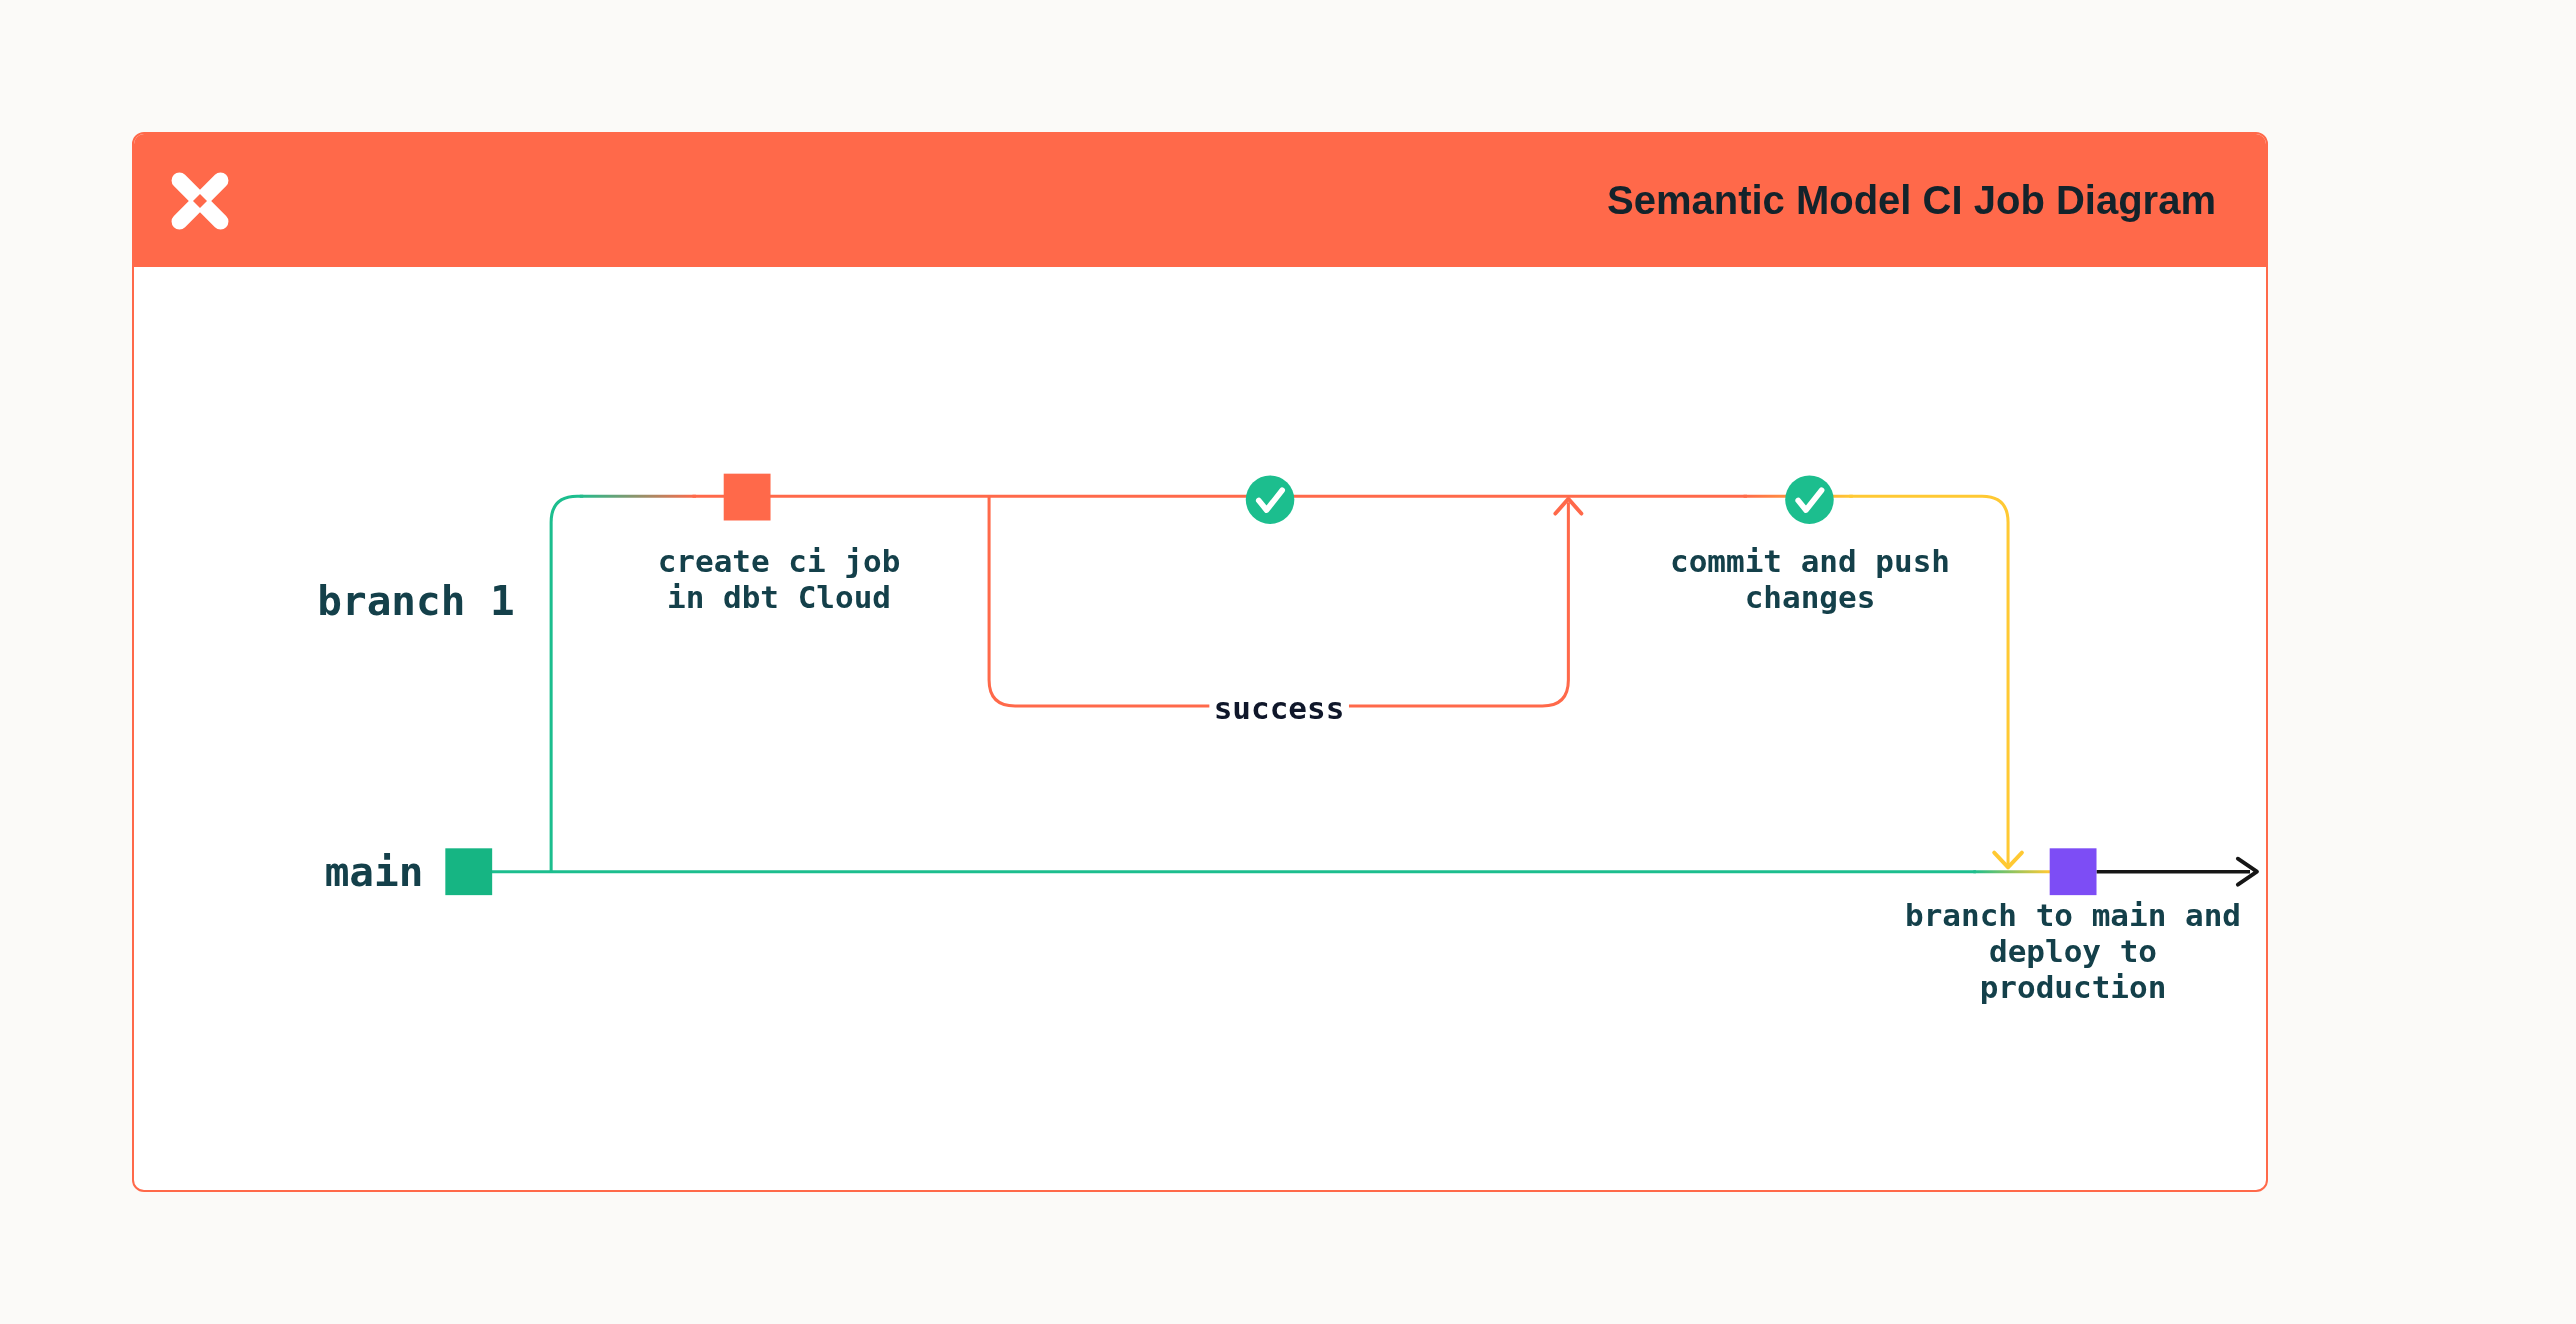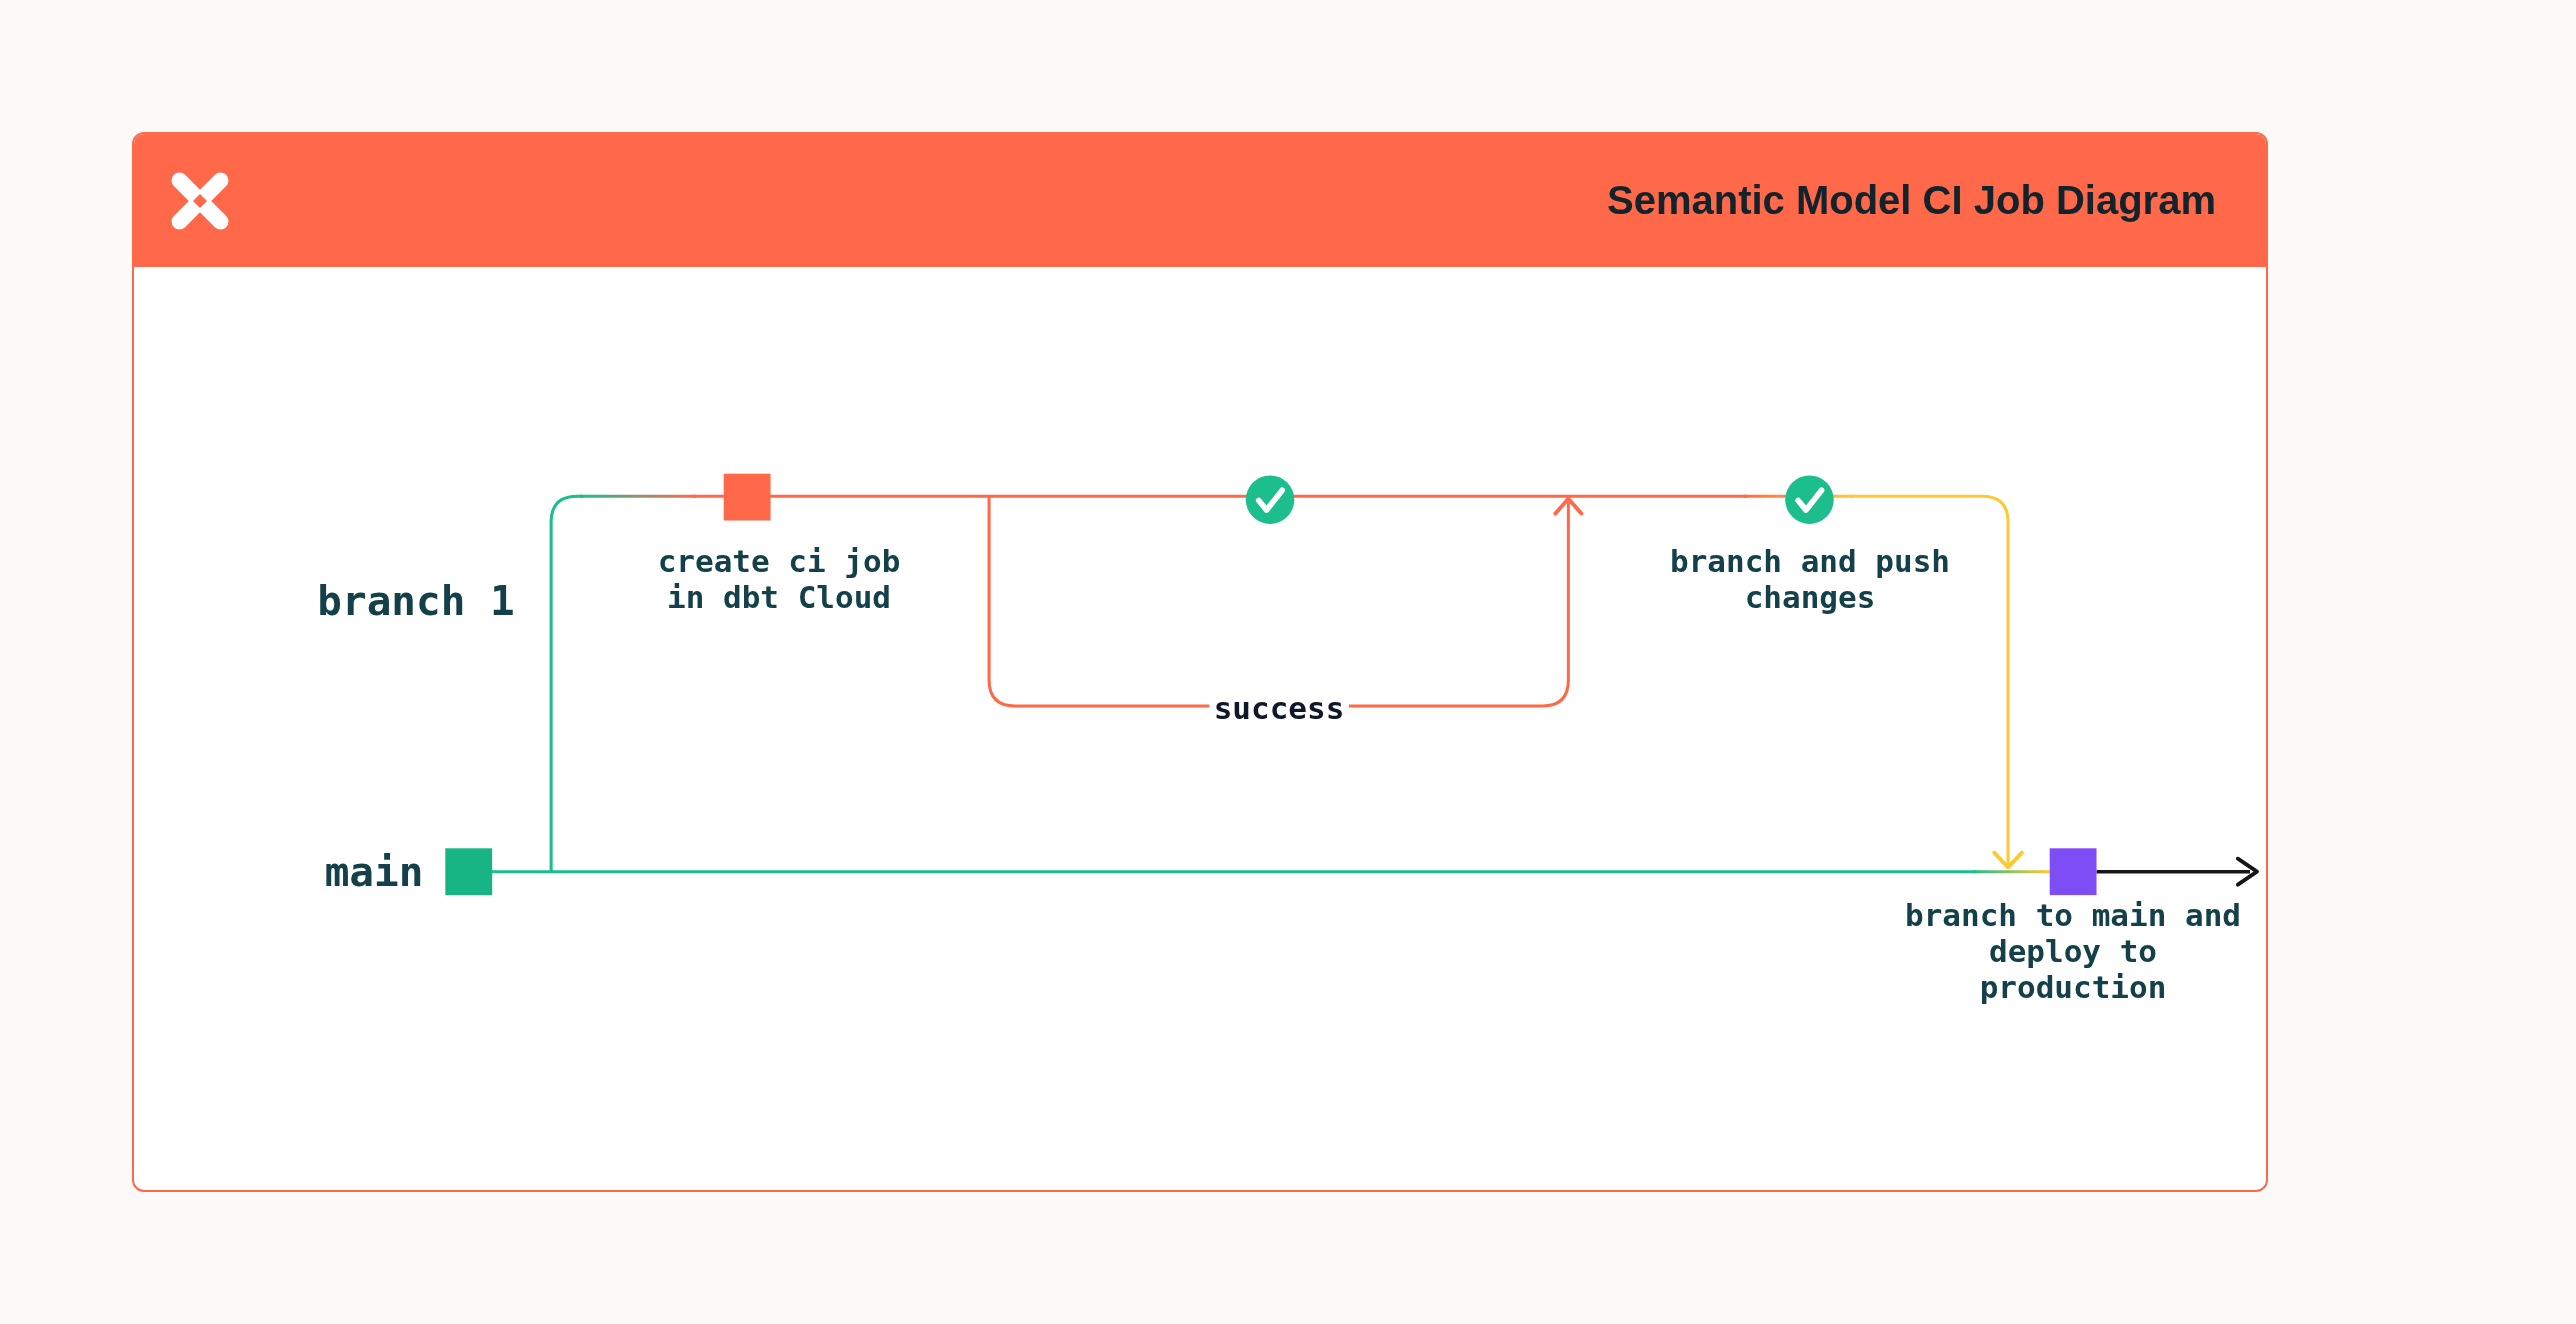--- a/index.html
+++ b/index.html
@@ -119,21 +119,21 @@
         <circle cx="1932" cy="268" r="28" fill="#1CBE8E"></circle>
         <path d="M 1919 269 L 1928 280 L 1946 257" stroke="#ffffff" stroke-width="6.5" fill="none" stroke-linecap="round" stroke-linejoin="round"></path>
       </g>
     </svg>
 
     <div class="lbl branchname" style="left:282px;top:299px;margin-top:35px;">branch 1</div>
     <div class="lbl branchname" style="left:240px;top:605px;">main</div>
 
     <div class="lbl" style="left:645px;top:312px;">create ci job
 in dbt Cloud</div>
-    <div class="lbl" style="left:1676px;top:312px;">branch and push
+    <div class="lbl" style="left:1676px;top:312px;">commit and push
 changes</div>
     <div class="lbl" style="left:1939px;top:684px;">branch to main and
 deploy to production</div>
 
     <div class="lbl success" style="left:1145px;top:441px;">success</div>
   </div>
 
 </div>
 
 

